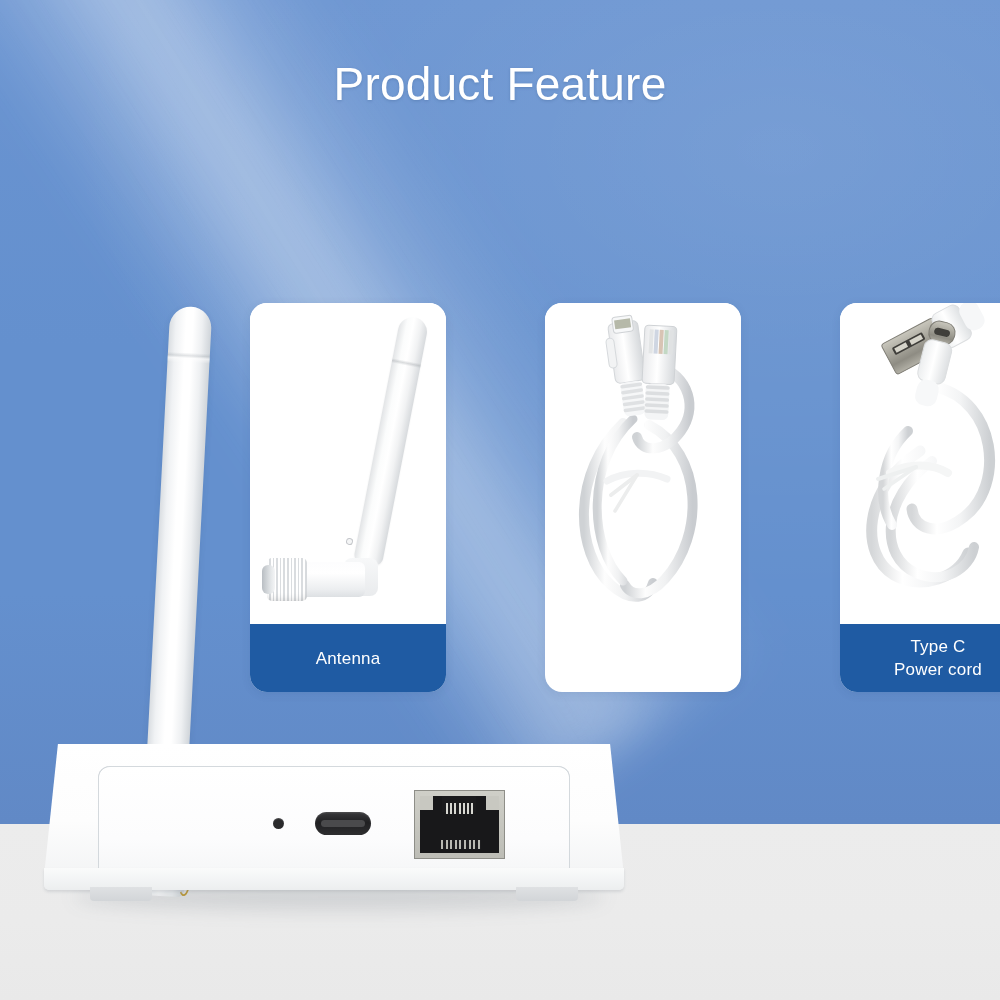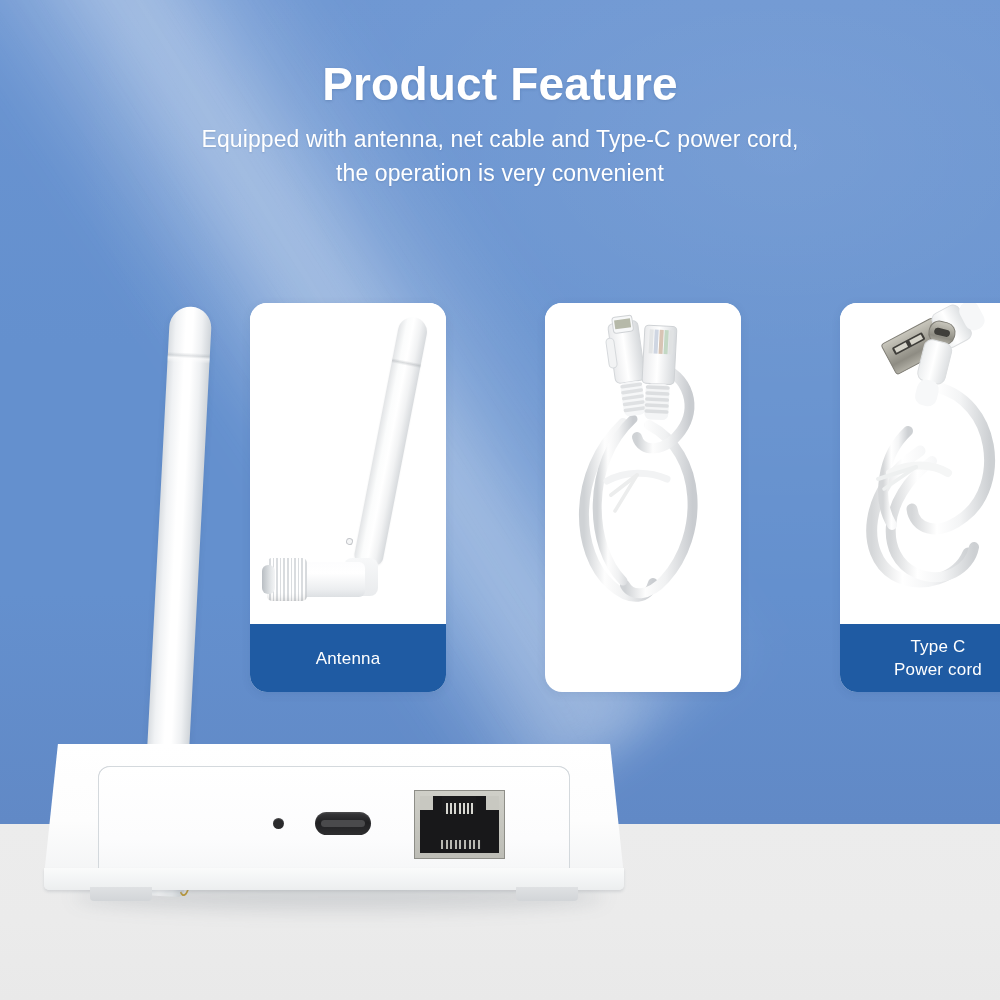--- a/index.html
+++ b/index.html
@@ -73,21 +73,21 @@
   .header {
     position: absolute;
     left: 0;
     top: 56px;
     width: 1000px;
     text-align: center;
     pointer-events: none;
   }
   .title {
     font-size: 46px;
-    font-weight: bold;
+    font-weight: normal;
     color: #ffffff;
     letter-spacing: 0.2px;
     line-height: 56px;
     text-shadow: 0 1px 3px rgba(40,70,115,0.25);
   }
   .subtitle {
     margin-top: 10px;
     font-size: 23px;
     font-weight: normal;
     color: #ffffff;
@@ -427,24 +427,20 @@
 
 <div id="stage">
 
   <div class="bg-sky"></div>
   <div class="bg-streak"></div>
   <div class="bg-streak two"></div>
   <div class="bg-floor"></div>
 
   <div class="header">
     <div class="title">Product Feature</div>
-    <div class="subtitle">
-      <div>Equipped with antenna, net cable and Type-C power cord,</div>
-      <div>the operation is very convenient</div>
-    </div>
   </div>
 
   <div class="cards">
 
     <div class="card">
       <div class="card-photo">
         <div class="ant-rod"></div>
         <div class="ant-rod-dot"></div>
         <div class="ant-hinge"></div>
         <div class="ant-barrel"></div>

